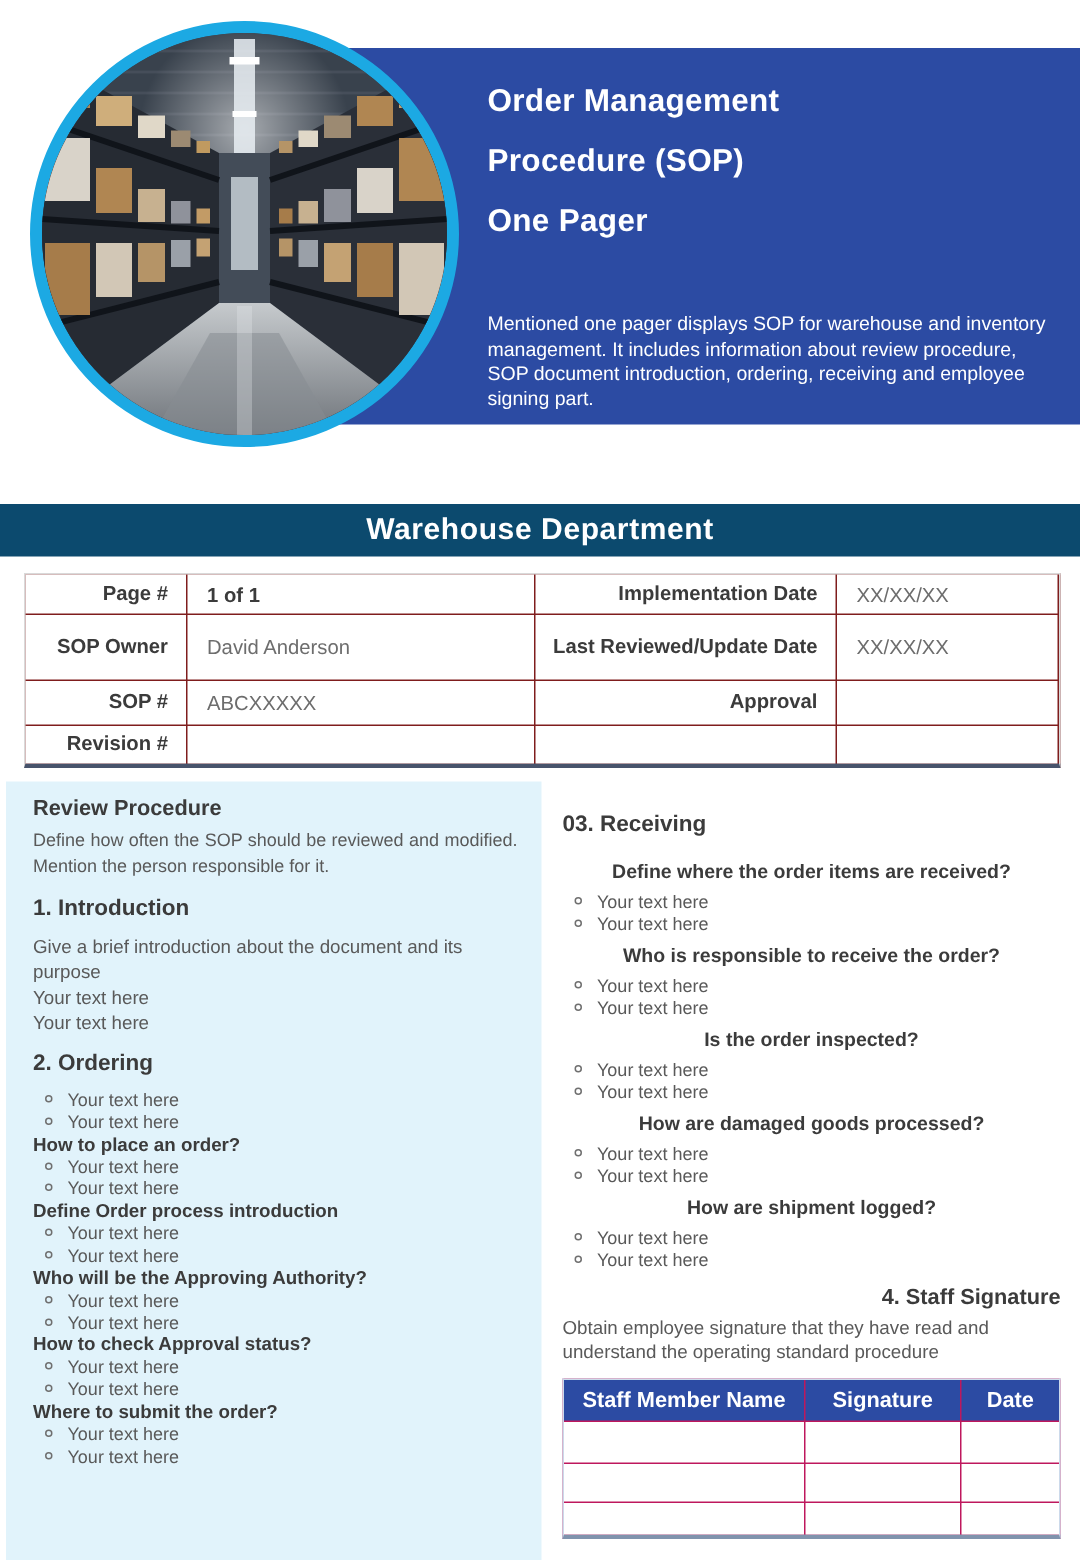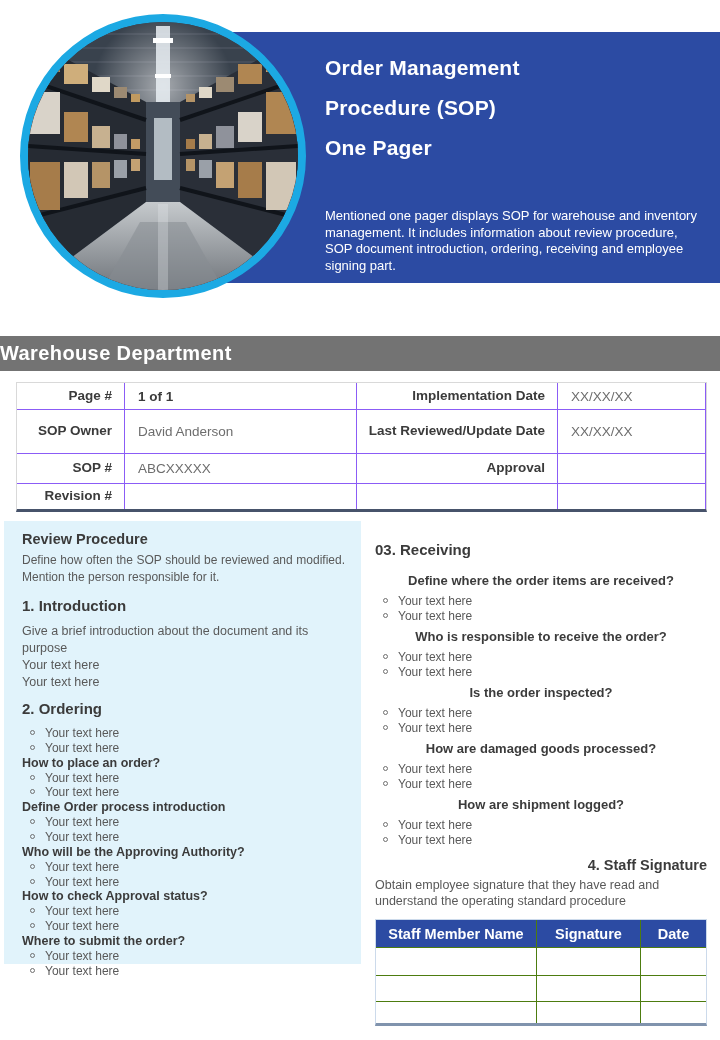--- a/index.html
+++ b/index.html
@@ -11,50 +11,50 @@
   .hero-band{position:absolute;left:160px;top:32px;width:560px;height:251px;background:#2C4BA3;}
   .hero-title{position:absolute;left:325px;top:48px;color:#fff;font-weight:bold;font-size:21px;line-height:40px;letter-spacing:.2px;}
   .hero-title div{white-space:nowrap;}
   .hero-desc{position:absolute;left:325px;top:208px;width:372px;color:#fff;font-size:13px;line-height:16.5px;}
   .photo-circle{
     position:absolute;left:20px;top:14px;width:270px;height:268px;
     border:8px solid #1CA9E3;border-radius:50%;overflow:hidden;background:#39424d;
   }
   .photo-circle svg{display:block;}
   
-  .dept-banner{position:absolute;left:0;top:336px;width:720px;height:35px;background:#737373;
-    color:#fff;font-size:20px;font-weight:bold;line-height:35px;letter-spacing:.4px;}
+  .dept-banner{position:absolute;left:0;top:336px;width:720px;height:35px;background:#0c4a6e;
+    color:#fff;font-size:20px;font-weight:bold;text-align:center;line-height:35px;letter-spacing:.4px;}
   
   .info-table{position:absolute;left:16px;top:382px;width:689px;display:grid;
     grid-template-columns:107px 231px 200px 147px;grid-template-rows:26px 43px 29px 25px;
-    gap:1px;background:#8b5cf6;border:1px solid #d9d9d9;border-bottom:3px solid #47536B;}
+    gap:1px;background:#7f1d1d;border:1px solid #d9d9d9;border-bottom:3px solid #47536B;}
   .itc{background:#fff;display:flex;align-items:center;font-size:13.5px;}
   .ilab{justify-content:flex-end;padding-right:12px;font-weight:bold;color:#3B3B3B;text-align:right;line-height:1.25;}
   .ival{padding-left:13px;color:#6d6d6d;}
   .ival.strong{color:#3B3B3B;font-weight:bold;}
   
-  .left-panel{position:absolute;left:4px;top:521px;width:357px;height:443px;background:#E1F3FB;
+  .left-panel{position:absolute;left:4px;top:521px;width:357px;height:519px;background:#E1F3FB;
     padding:10px 16px 0 18px;box-sizing:border-box;}
   .review-head{font-size:14.5px;font-weight:bold;color:#3B3B3B;margin:0 0 5px;}
   .review-body{font-size:12px;color:#595959;text-align:justify;line-height:16.5px;margin:0 0 12px;}
   .sec-head{font-size:15px;font-weight:bold;color:#3B3B3B;margin:0 0 9px;}
   .intro-lines{font-size:12.5px;color:#595959;line-height:17px;margin:0 0 9px;}
   .qa-l .q{font-size:12.5px;font-weight:bold;color:#3B3B3B;line-height:15px;margin:0;}
   ul.bl{list-style:none;margin:0;padding:0;}
   ul.bl li{display:flex;font-size:12px;color:#595959;line-height:14.8px;}
   .dot{width:5px;height:5px;border:1px solid #6f6f6f;border-radius:50%;margin:4px 10px 0 8px;flex:none;box-sizing:border-box;}
   
   .right-col{position:absolute;left:375px;top:535px;width:332px;}
   .rc-head{font-size:15px;font-weight:bold;color:#3B3B3B;line-height:16px;margin:7px 0 15px;}
   .qa-r .q{font-size:13px;font-weight:bold;color:#3B3B3B;line-height:16px;margin:6px 0 5px;text-align:center;}
   .qa-r ul.bl li{line-height:14.5px;}
   .sig-head{font-size:14.5px;font-weight:bold;color:#3B3B3B;line-height:16px;margin:10px 0 5px;text-align:right;}
   .sig-body{font-size:12.5px;color:#595959;line-height:15.5px;margin:0 0 10px;}
   .sig-table{width:330px;display:grid;grid-template-columns:160px 103px 65px;
-    grid-template-rows:27px 27px 25px 21px;gap:1px;background:#4d7c0f;
+    grid-template-rows:27px 27px 25px 21px;gap:1px;background:#be185d;
     border:1px solid #ccdaeb;border-bottom:3px solid #8093AD;text-align:right;}
   .sh{background:#2C4BA3;color:#fff;font-weight:bold;font-size:14.5px;display:flex;align-items:center;justify-content:center;}
   .sc{background:#fff;}
 </style>
 </head>
 <body>
 
 <div class="page">
 
   <div class="hero-band"></div>

